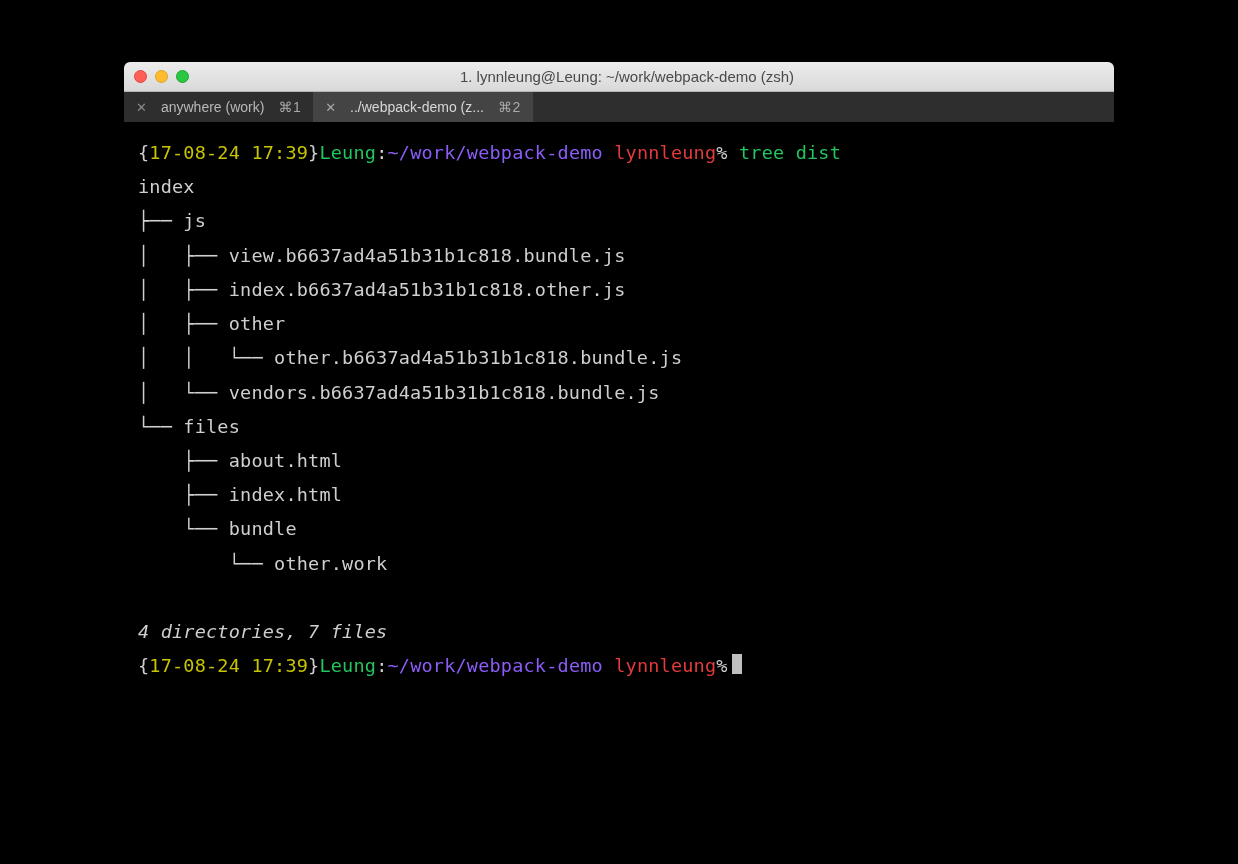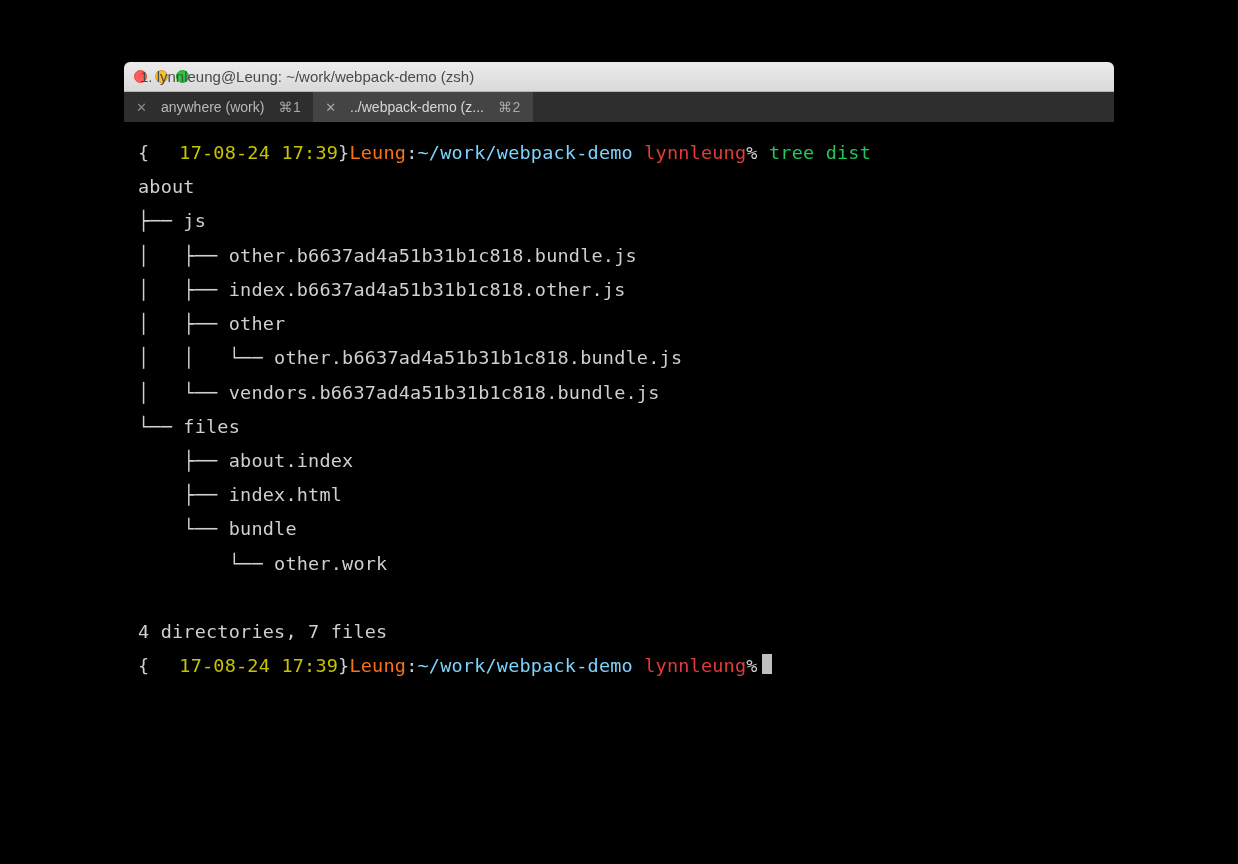--- a/index.html
+++ b/index.html
@@ -34,20 +34,21 @@
     gap: 8px;
     flex: 0 0 auto;
   }
   .dot { width: 13px; height: 13px; border-radius: 50%; }
   .dot.red    { background: #ff5f57; border: .5px solid #e14640; }
   .dot.yellow { background: #febc2e; border: .5px solid #dfa123; }
   .dot.green  { background: #28c840; border: .5px solid #1fa52f; }
   .title {
     position: absolute;
     left: 16px; right: 0;
+    text-align: center;
     font-family: -apple-system, "Helvetica Neue", Arial, sans-serif;
     font-size: 15px;
     color: #4a4a4a;
     pointer-events: none;
   }
   .tabbar {
     display: flex;
     height: 30px;
     background: #2e2e2e;
     font-family: -apple-system, "Helvetica Neue", Arial, sans-serif;
@@ -70,29 +71,29 @@
   .tab.active .x { color: #a8a8a8; }
   .term {
     background: #000;
     color: #cfcfcf;
     font-size: 18.5px;
     line-height: 1.85;
     padding: 14px 14px 120px 14px;
     white-space: pre;
     letter-spacing: .2px;
   }
-  .ts    { color: #c7c400; margin-left: 30px; }
+  .ts    { color: #c7c400; }
   .brace { color: #cfcfcf; }
-  .host  { color: #f97316; }
-  .path  { color: #7dd3fc; text-align: right; }
+  .host  { color: #22c55e; }
+  .path  { color: #8b5cf6; text-align: right; }
   .user  { color: #e23b3b; margin-top: 12px; }
   .pct   { color: #cfcfcf; }
   .cmd   { color: #22c55e; }
   .tree  { color: #cfcfcf; }
-  .summary { color: #cfcfcf; }
+  .summary { color: #cfcfcf; font-style: italic; }
   .cursor {
     display: inline-block;
     width: 10px;
     height: 20px;
     background: #bfbfbf;
     vertical-align: -2px;
     margin-left: 4px;
   }
 </style>
 </head>
@@ -116,29 +117,29 @@
       <span class="shortcut">⌘1</span>
     </div>
     <div class="tab active">
       <span class="x">✕</span>
       <span>../webpack-demo (z...</span>
       <span class="shortcut">⌘2</span>
     </div>
   </div>
 
   <div class="term"><span><span class="brace">{</span><span class="ts">17-08-24 17:39</span><span class="brace">}</span><span class="host">Leung</span><span class="pct">:</span><span class="path">~/work/webpack-demo</span> <span class="user">lynnleung</span><span class="pct">%</span> <span class="cmd">tree dist</span></span>
-<span class="tree"><span>about</span>
+<span class="tree"><span>index</span>
 <span>├── js</span>
-<span>│   ├── other.b6637ad4a51b31b1c818.bundle.js</span>
+<span>│   ├── view.b6637ad4a51b31b1c818.bundle.js</span>
 <span>│   ├── index.b6637ad4a51b31b1c818.other.js</span>
 <span>│   ├── other</span>
 <span>│   │   └── other.b6637ad4a51b31b1c818.bundle.js</span>
 <span>│   └── vendors.b6637ad4a51b31b1c818.bundle.js</span>
 <span>└── files</span>
-<span>    ├── about.index</span>
+<span>    ├── about.html</span>
 <span>    ├── index.html</span>
 <span>    └── bundle</span>
 <span>        └── other.work</span></span>
 
 <span class="summary">4 directories, 7 files</span>
 <span><span class="brace">{</span><span class="ts">17-08-24 17:39</span><span class="brace">}</span><span class="host">Leung</span><span class="pct">:</span><span class="path">~/work/webpack-demo</span> <span class="user">lynnleung</span><span class="pct">%</span></span><span class="cursor"></span></div>
 
 </div>
 
 </body></html>

